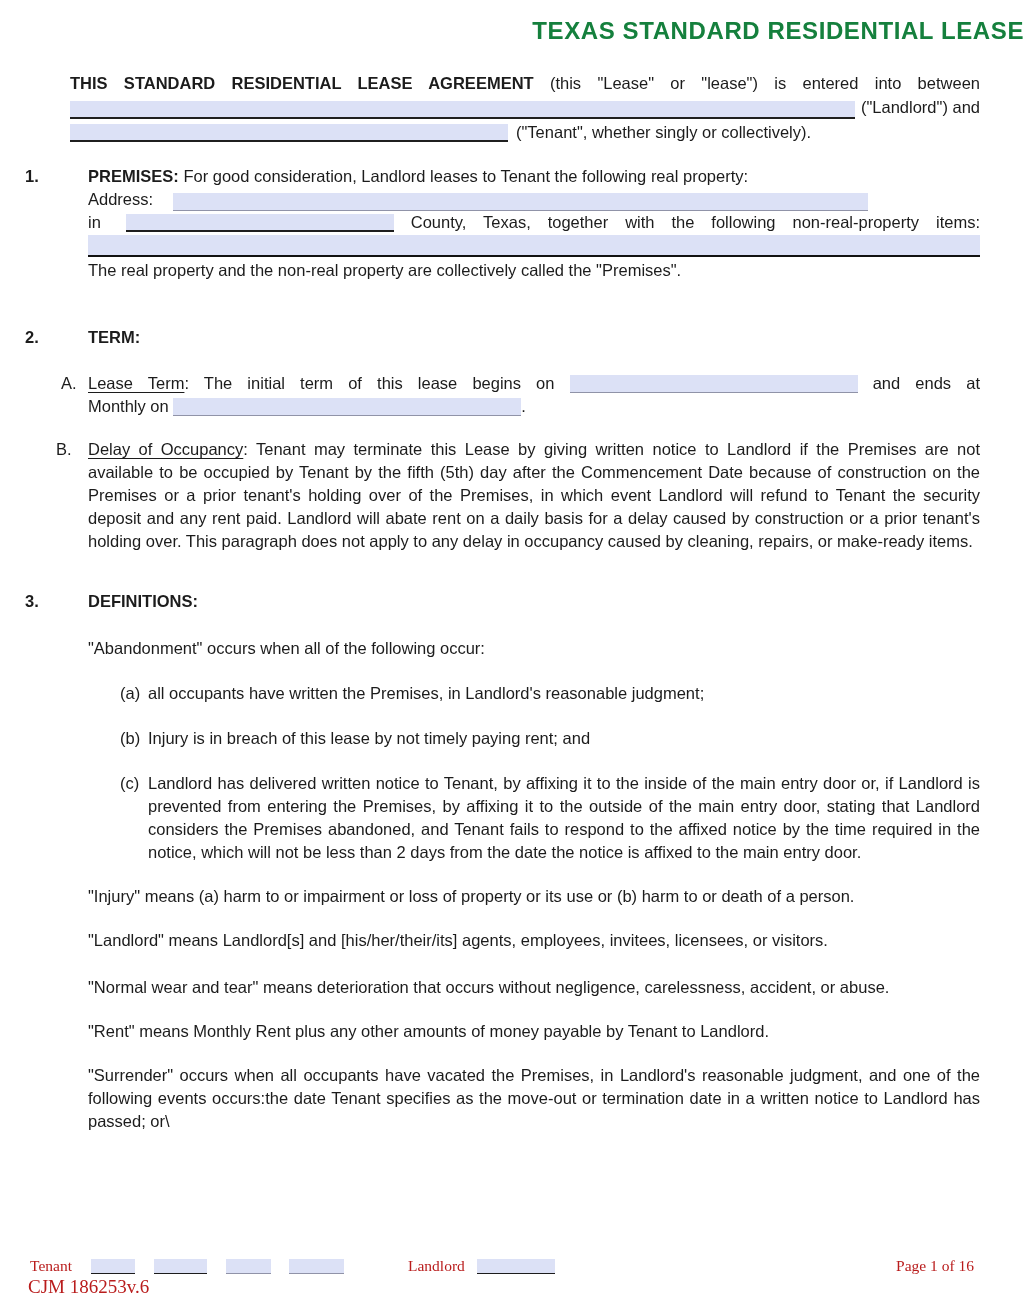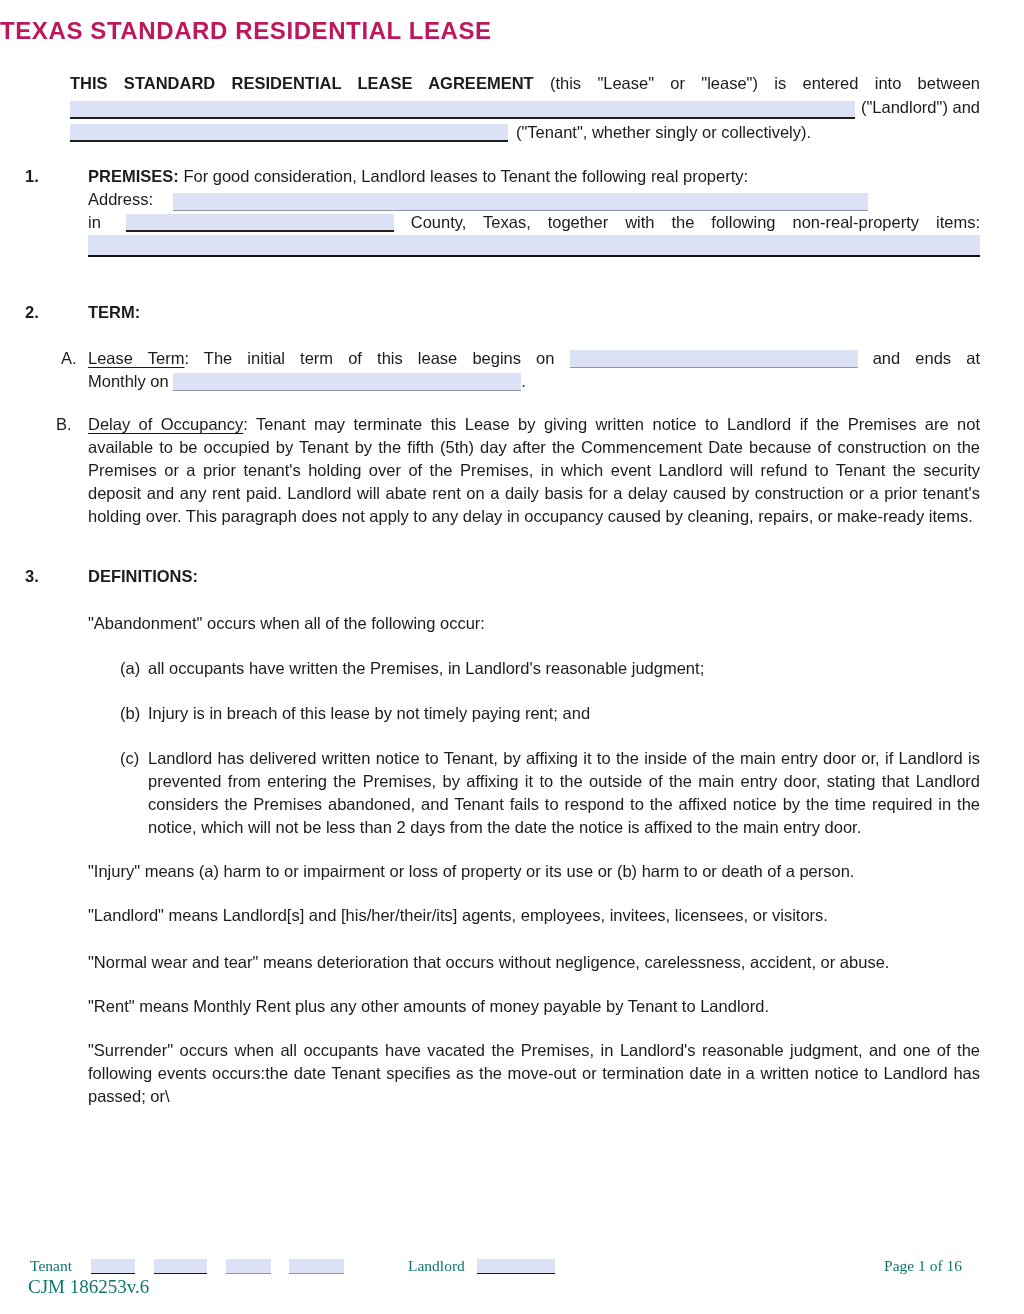--- a/index.html
+++ b/index.html
@@ -11,26 +11,26 @@
     background: #ffffff;
     font-family: "Liberation Sans", sans-serif;
     font-size: 16.5px;
     line-height: 23px;
     color: #1c1c1c;
     padding: 16px 44px 0 88px;
     overflow: hidden;
   }
   .title {
     margin: 0 -44px 4px -88px;
-    text-align: left;
+    text-align: right;
     font-size: 24px;
     font-weight: bold;
     letter-spacing: 0.6px;
     line-height: 30px;
-    color: #be185d;
+    color: #15803d;
   }
   .b { font-weight: bold; }
   .u { text-decoration: underline; text-underline-offset: 3px; }
 
   
   .field {
     display: inline-block;
     background: #dce1f6;
     border-bottom: 2px solid #1f1f1f;
     height: 18px;
@@ -79,25 +79,25 @@
 
   .sec3 { margin-top: 37px; }
   .abandon-intro { margin-top: 24px; }
   .def-item { position: relative; padding-left: 60px; margin-top: 22px; text-align: justify; }
   .def-item .marker { position: absolute; left: 32px; top: 0; }
   .def-para { margin-top: 21px; text-align: justify; }
   .def-para.single { text-align: left; }
 
   .footer {
     position: absolute;
-    left: 0; right: 16px; bottom: 10px;
+    left: 0; right: 4px; bottom: 10px;
     height: 52px;
     font-family: "Liberation Serif", serif;
     font-size: 15.5px;
-    color: #0f766e;
+    color: #b91c1c;
     text-decoration: underline;
   }
   .f-label { display: inline-block; }
   .footer .ffield {
     display: inline-block;
     background: #dce1f6;
     height: 15px;
     vertical-align: -3px;
     border-bottom: 1.8px solid #1c1c1c;
   }
@@ -139,20 +139,21 @@
     <div class="addr-line flexline">
       <span class="lbl nowrap">Address:</span>
       <span class="field gray f-address"></span>
     </div>
     <div class="in-line">
       <span>in</span>
       <span class="field f-in"></span>
       <span>County, Texas, together with the following non-real-property items:</span>
     </div>
     <div class="items-field"></div>
+    <div class="premises-note">The real property and the non-real property are collectively called the "Premises".</div>
   </div>
 
   <div class="sec2">
     <div class="sec-head">
       <span class="sec-num">2.</span>
       <span class="b">TERM:</span>
     </div>
     <div class="term-a">
       <span class="sub-letter">A.</span>
       <div class="term-a-l1">

